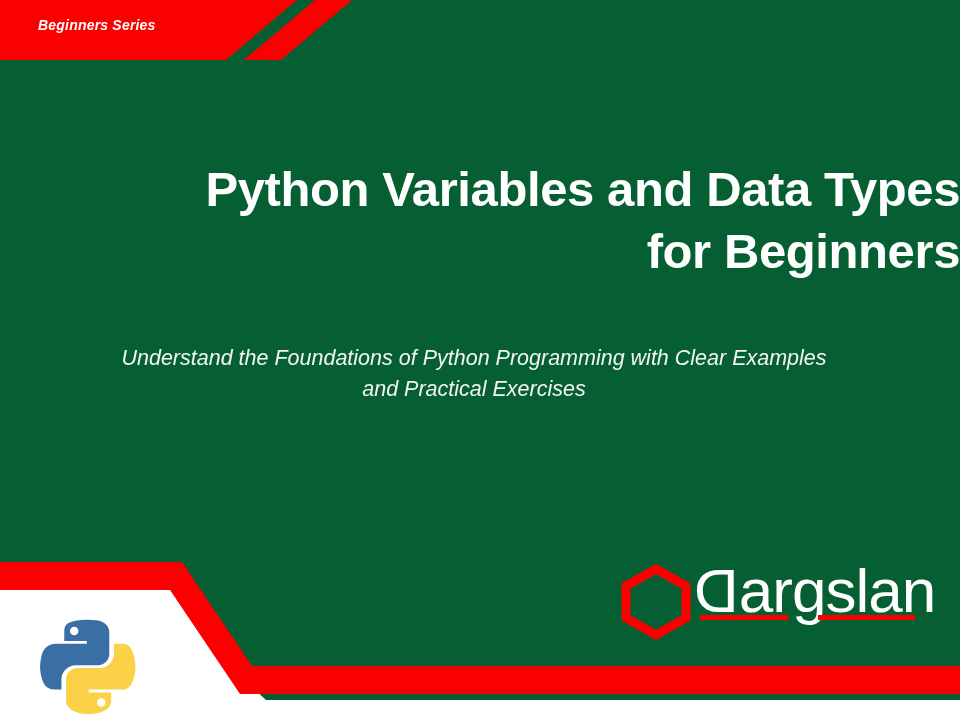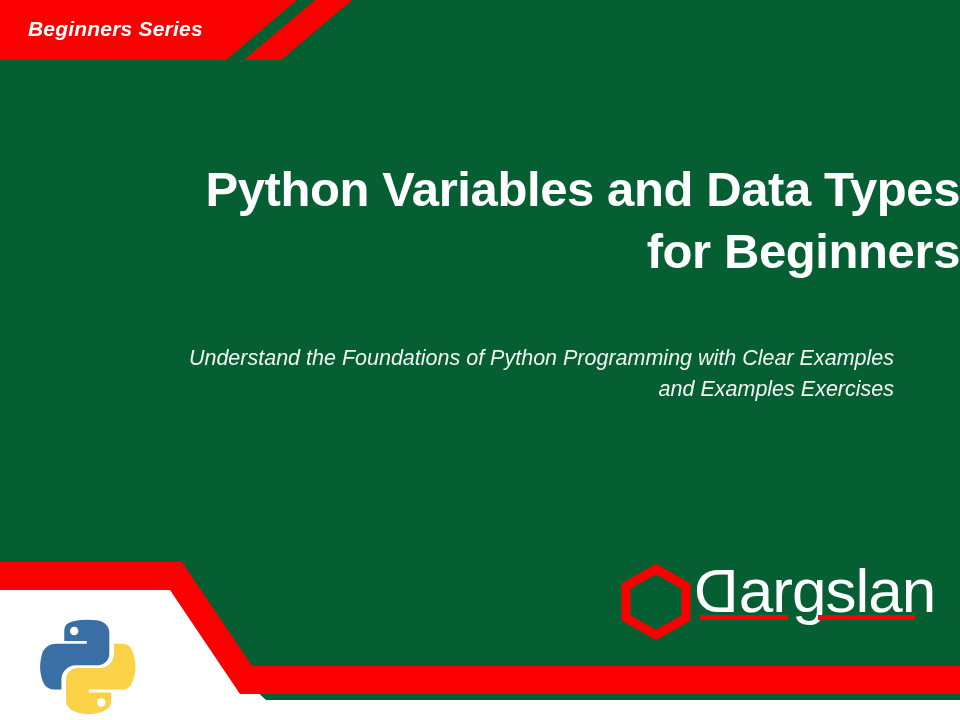--- a/index.html
+++ b/index.html
@@ -23,23 +23,23 @@
     position: absolute;
     left: 0;
     top: 0;
     width: 960px;
     height: 720px;
   }
 
   
   .header-label {
     position: absolute;
-    left: 28px;
+    left: 38px;
     top: 17px;
-    font-size: 21px;
+    font-size: 14px;
     font-weight: bold;
     font-style: italic;
     color: #ffffff;
     letter-spacing: 0.2px;
     white-space: nowrap;
     z-index: 5;
   }
 
   
   .title-block {
@@ -55,24 +55,24 @@
     font-weight: bold;
     color: #ffffff;
     line-height: 62px;
     letter-spacing: -0.4px;
     white-space: nowrap;
   }
 
   
   .subtitle-block {
     position: absolute;
-    left: 34px;
+    left: 44px;
     top: 343px;
     width: 860px;
-    text-align: right;
+    text-align: center;
     z-index: 5;
   }
   .subtitle-line {
     font-size: 21.5px;
     font-style: italic;
     color: #f2f5f2;
     line-height: 31px;
     white-space: nowrap;
   }
 
@@ -150,21 +150,21 @@
 
   <div class="header-label">Beginners Series</div>
 
   <div class="title-block">
     <div class="title-line">Python Variables and Data Types</div>
     <div class="title-line">for Beginners</div>
   </div>
 
   <div class="subtitle-block">
     <div class="subtitle-line">Understand the Foundations of Python Programming with Clear Examples</div>
-    <div class="subtitle-line">and Examples Exercises</div>
+    <div class="subtitle-line">and Practical Exercises</div>
   </div>
 
   <svg class="python-logo" viewBox="0 0 110 110" xmlns="http://www.w3.org/2000/svg">
     <g>
       <path fill="#3A6FA5" d="M54.3 8.0
                c-4.0 0.02 -7.8 0.36 -11.2 0.96
                c-9.9 1.75 -11.7 5.4 -11.7 12.15
                v8.9
                h23.4
                v2.97

